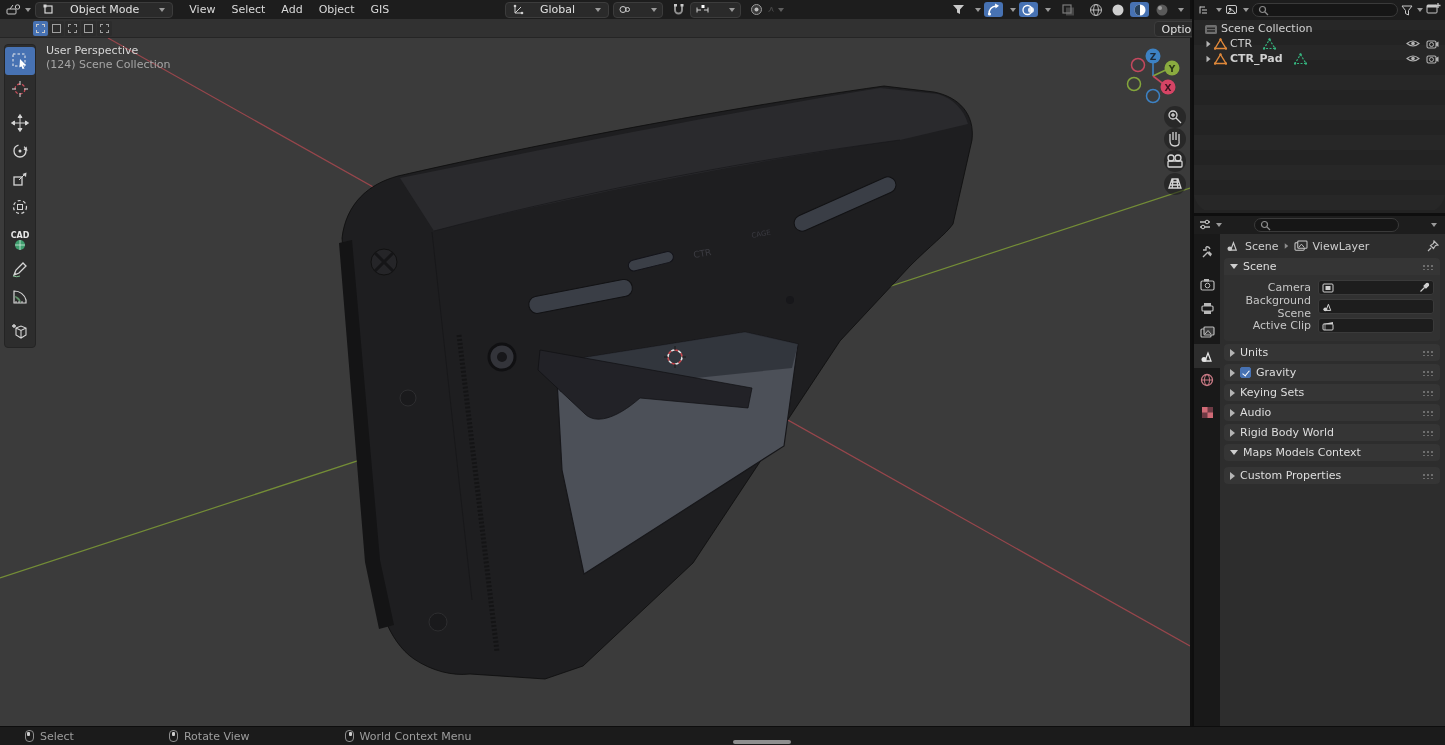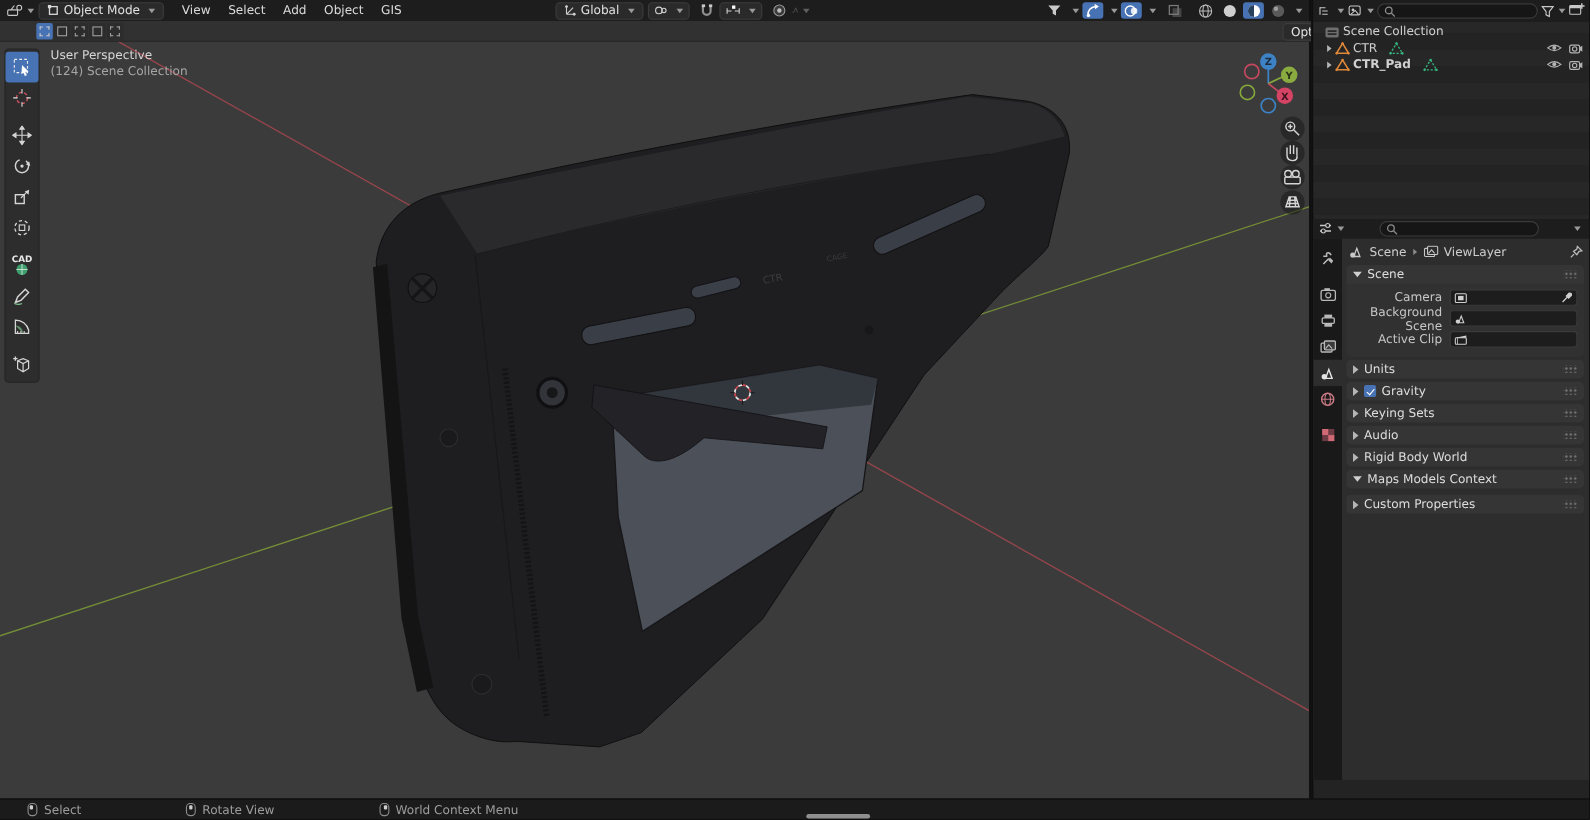--- a/index.html
+++ b/index.html
@@ -7,21 +7,21 @@
   #root {
     position:relative; width:1445px; height:745px; overflow:hidden;
     background:#101010; font-family:"DejaVu Sans", sans-serif;
     font-size:11px; color:#d8d8d8; -webkit-font-smoothing:antialiased;
   }
   
   .chev { width:0; height:0; border-left:3px solid transparent; border-right:3px solid transparent; border-top:4px solid #9a9a9a; display:inline-block; margin-left:4px; }
   .arr-r { width:0; height:0; border-top:4px solid transparent; border-bottom:4px solid transparent; border-left:5px solid #b5b5b5; display:inline-block; }
   .arr-d { width:0; height:0; border-left:4px solid transparent; border-right:4px solid transparent; border-top:5px solid #cfcfcf; display:inline-block; }
   .grip { width:13px; height:7px; background-image:radial-gradient(#6e6e6e 1px, transparent 1.2px); background-size:4px 4px; background-position:1px 1px; }
-  .pill { display:inline-flex; align-items:center; gap:4px; background:#2a2a2a; border:1px solid #3c3c3c; border-radius:4px; padding:1px 7px; height:16px; color:#e0e0e0; }
+  .pill { display:inline-flex; align-items:center; gap:16px; background:#2a2a2a; border:1px solid #3c3c3c; border-radius:4px; padding:1px 7px; height:16px; color:#e0e0e0; }
   .menu-item { padding:0 8px; color:#dadada; display:flex; align-items:center; height:100%; }
   .hdr-icon { width:16px; height:14px; display:inline-flex; align-items:center; justify-content:center; }
   .tglbtn { width:19px; height:15px; border-radius:3px; display:inline-flex; align-items:center; justify-content:center; }
   .tglbtn.on { background:#4772b3; }
   .checkbox { width:11px; height:11px; border-radius:2px; background:#1d1d1d; border:1px solid #4e4e4e; position:relative; }
   .checkbox.on { background:#4772b3; border-color:#4772b3; }
   .checkbox.on::after { content:""; position:absolute; left:2.5px; top:0.5px; width:3px; height:6px; border:solid #fff; border-width:0 1.5px 1.5px 0; transform:rotate(40deg); }
   
   #viewport { position:absolute; left:0; top:0; width:1190px; height:726px; }
   #vp-canvas { position:absolute; left:0; top:19px; width:1190px; height:707px; background:#3b3b3b; }
@@ -53,21 +53,21 @@
   #taskbar-hint { position:absolute; left:733px; top:740px; width:58px; height:4px; border-radius:2px; background:#8f8f8f; }
   
   #rightcol { position:absolute; left:1192px; top:0; width:253px; height:726px; background:#232323; border-left:2px solid #0e0e0e; }
   #outliner { position:absolute; left:0; top:0; width:251px; height:213px;
     background:repeating-linear-gradient(#232323 0 15px, #272727 15px 30px);border-radius:21px; }
   #outliner-header { position:absolute; left:0; top:0; width:251px; height:20px; background:#1d1d1d; display:flex; align-items:center; padding:0 4px; gap:3px; }
   .searchbox { height:14px; background:#161616; border:1px solid #3a3a3a; border-radius:7px; display:flex; align-items:center; padding:0 5px; flex:1; }
   .ol-row { position:absolute; left:0; width:251px; height:15px; display:flex; align-items:center; gap:3px; color:#d0d0d0; }
   .ol-right { margin-left:auto; display:flex; gap:6px; padding-right:6px; }
   #prop-divider { position:absolute; left:0; top:213px; width:251px; height:3px; background:#0e0e0e; }
-  #props { position:absolute; left:0; top:199px; width:251px; height:510px; background:#2d2d2d; }
+  #props { position:absolute; left:0; top:216px; width:251px; height:510px; background:#2d2d2d; }
   #props-header { position:absolute; left:0; top:0; width:251px; height:18px; background:#1d1d1d; display:flex; align-items:center; padding:0 4px; gap:4px; }
   #props-tabs { position:absolute; left:0; top:18px; width:26px; height:492px; background:#191919; }
   .ptab { width:26px; height:24px; display:flex; align-items:center; justify-content:center; }
   .ptab.active { background:#2d2d2d; }
   #props-content { position:absolute; left:26px; top:18px; width:225px; height:492px; }
   #breadcrumb { display:flex; align-items:center; gap:5px; height:24px; padding:0 6px; color:#cdcdcd; }
   .panel { margin:0 5px 3px 4px; border-radius:4px; background:#353535; }
   .panel-hd { height:17px; display:flex; align-items:center; gap:5px; padding:0 6px; color:#dedede; }
   .panel-hd .grip { margin-left:auto; }
   .panel-body { background:#313131; border-radius:0 0 4px 4px; padding:3px 6px 6px; }

